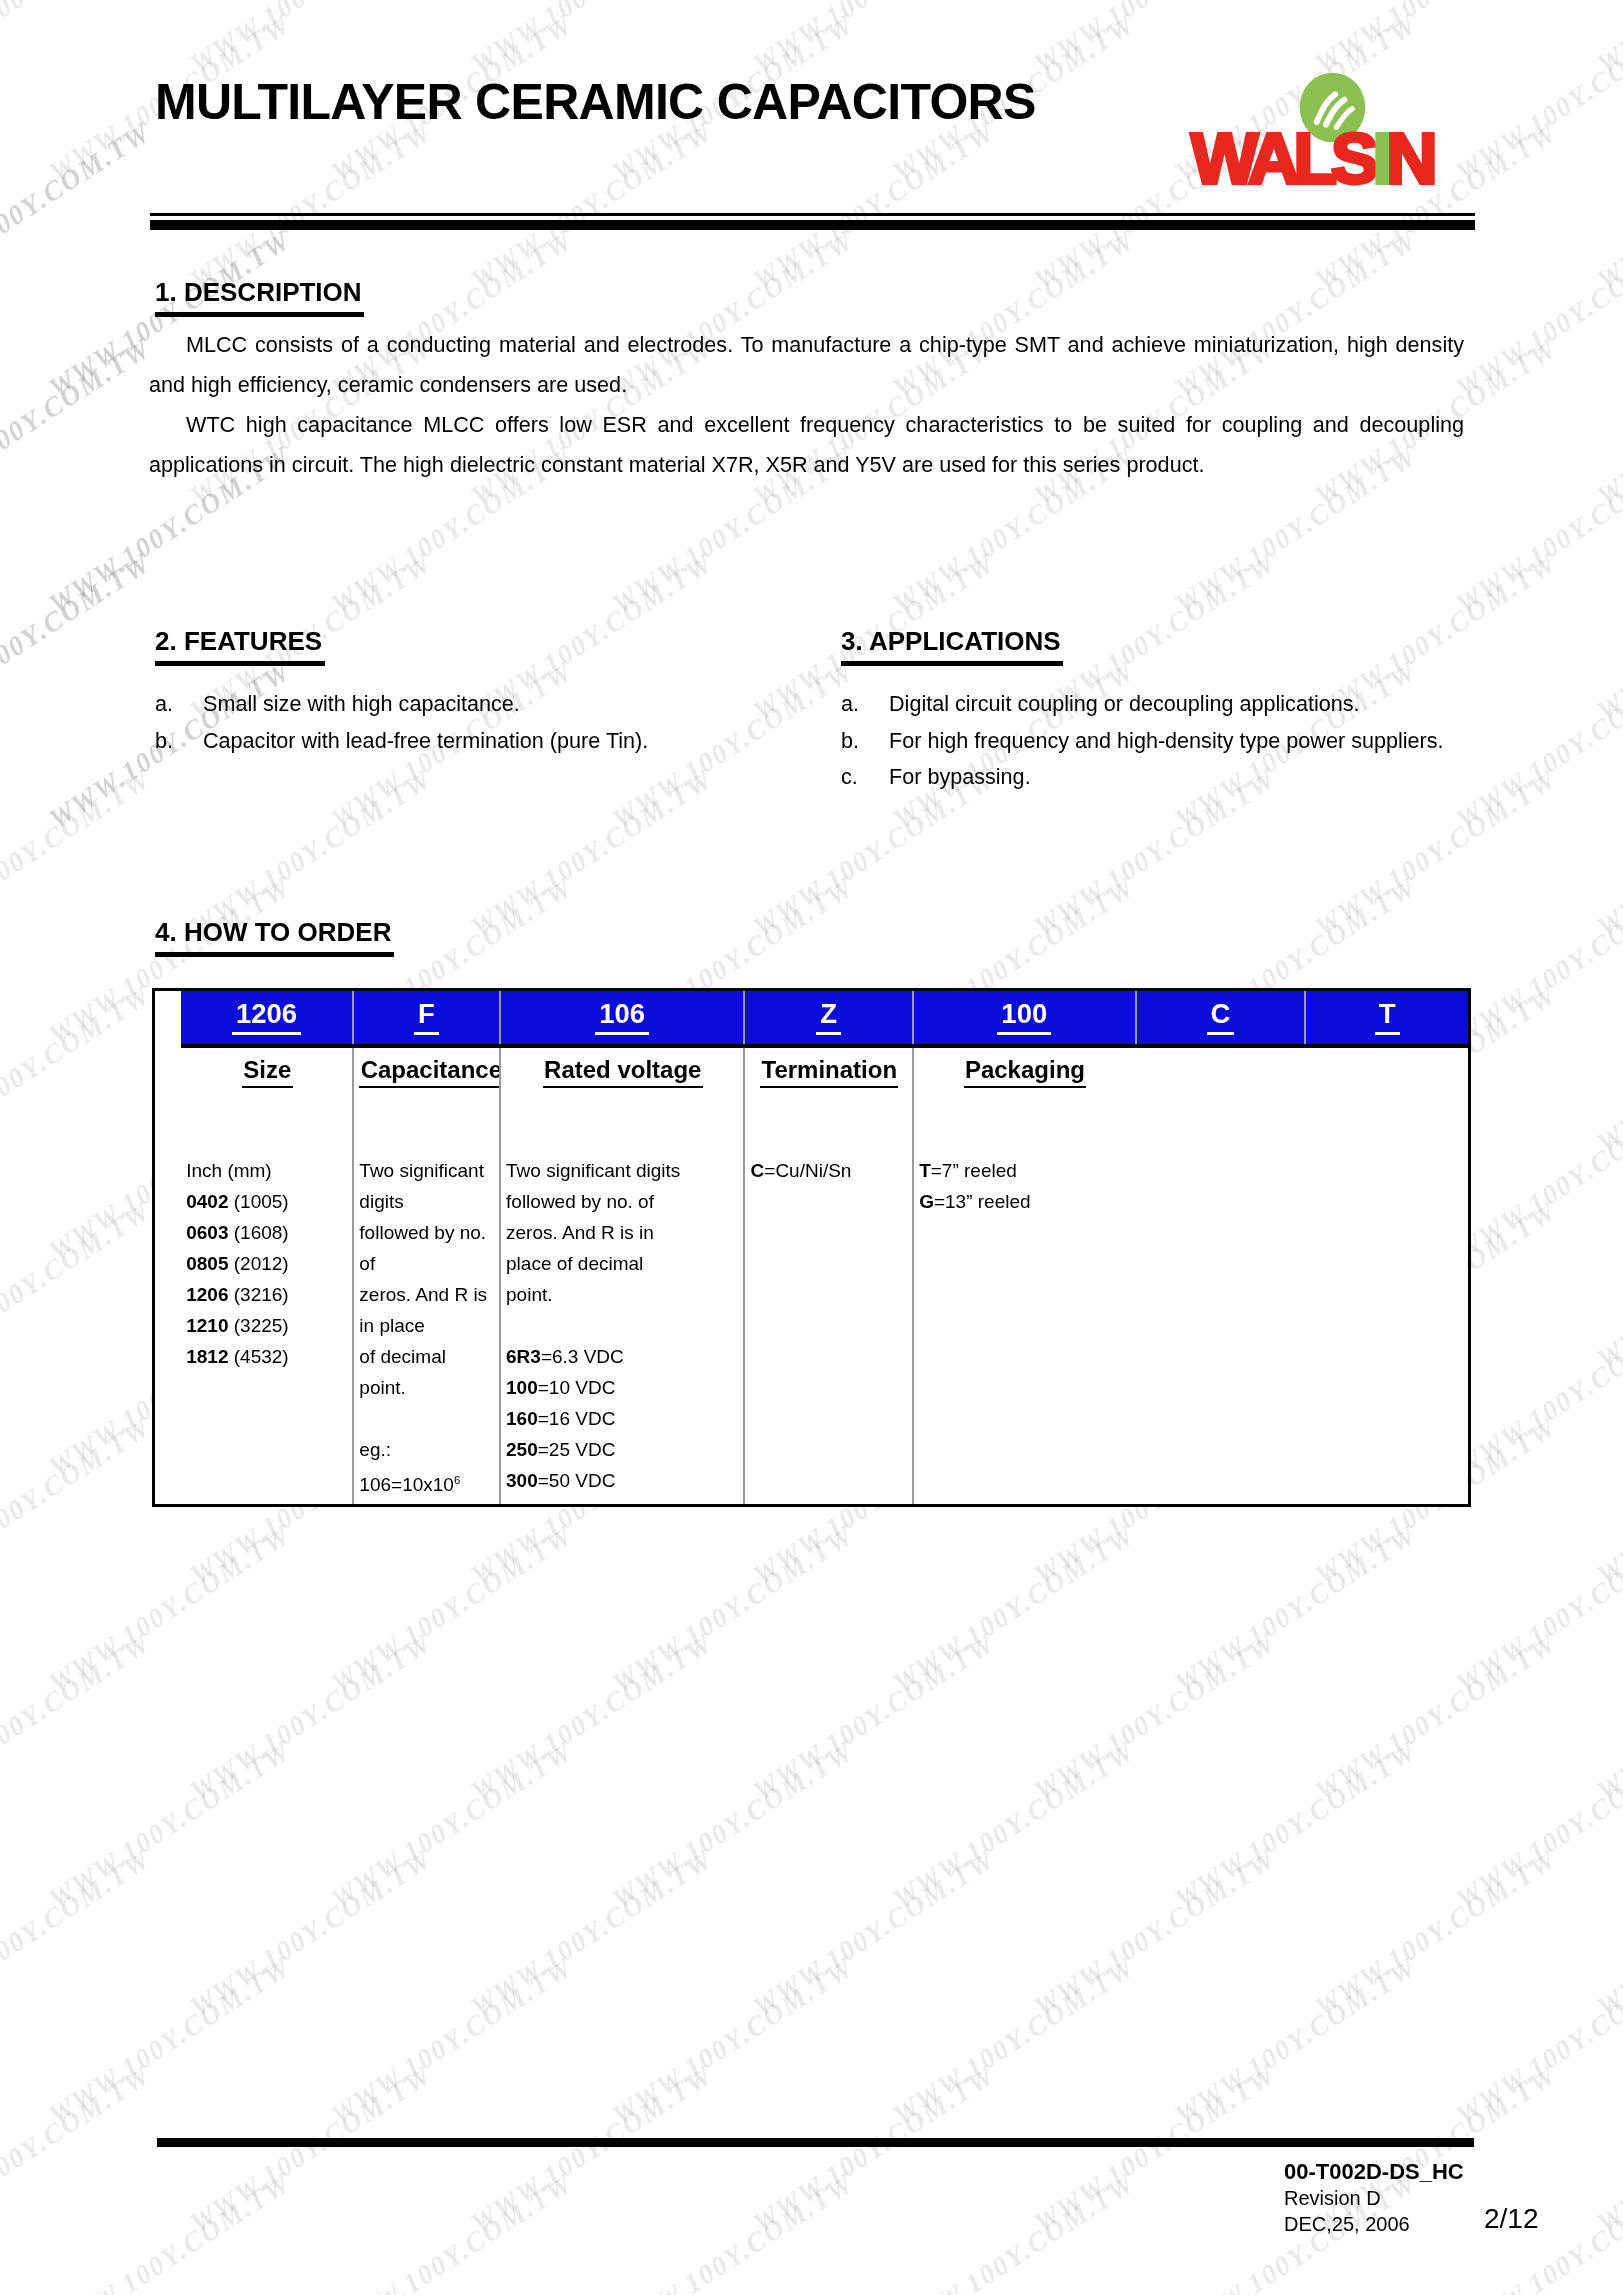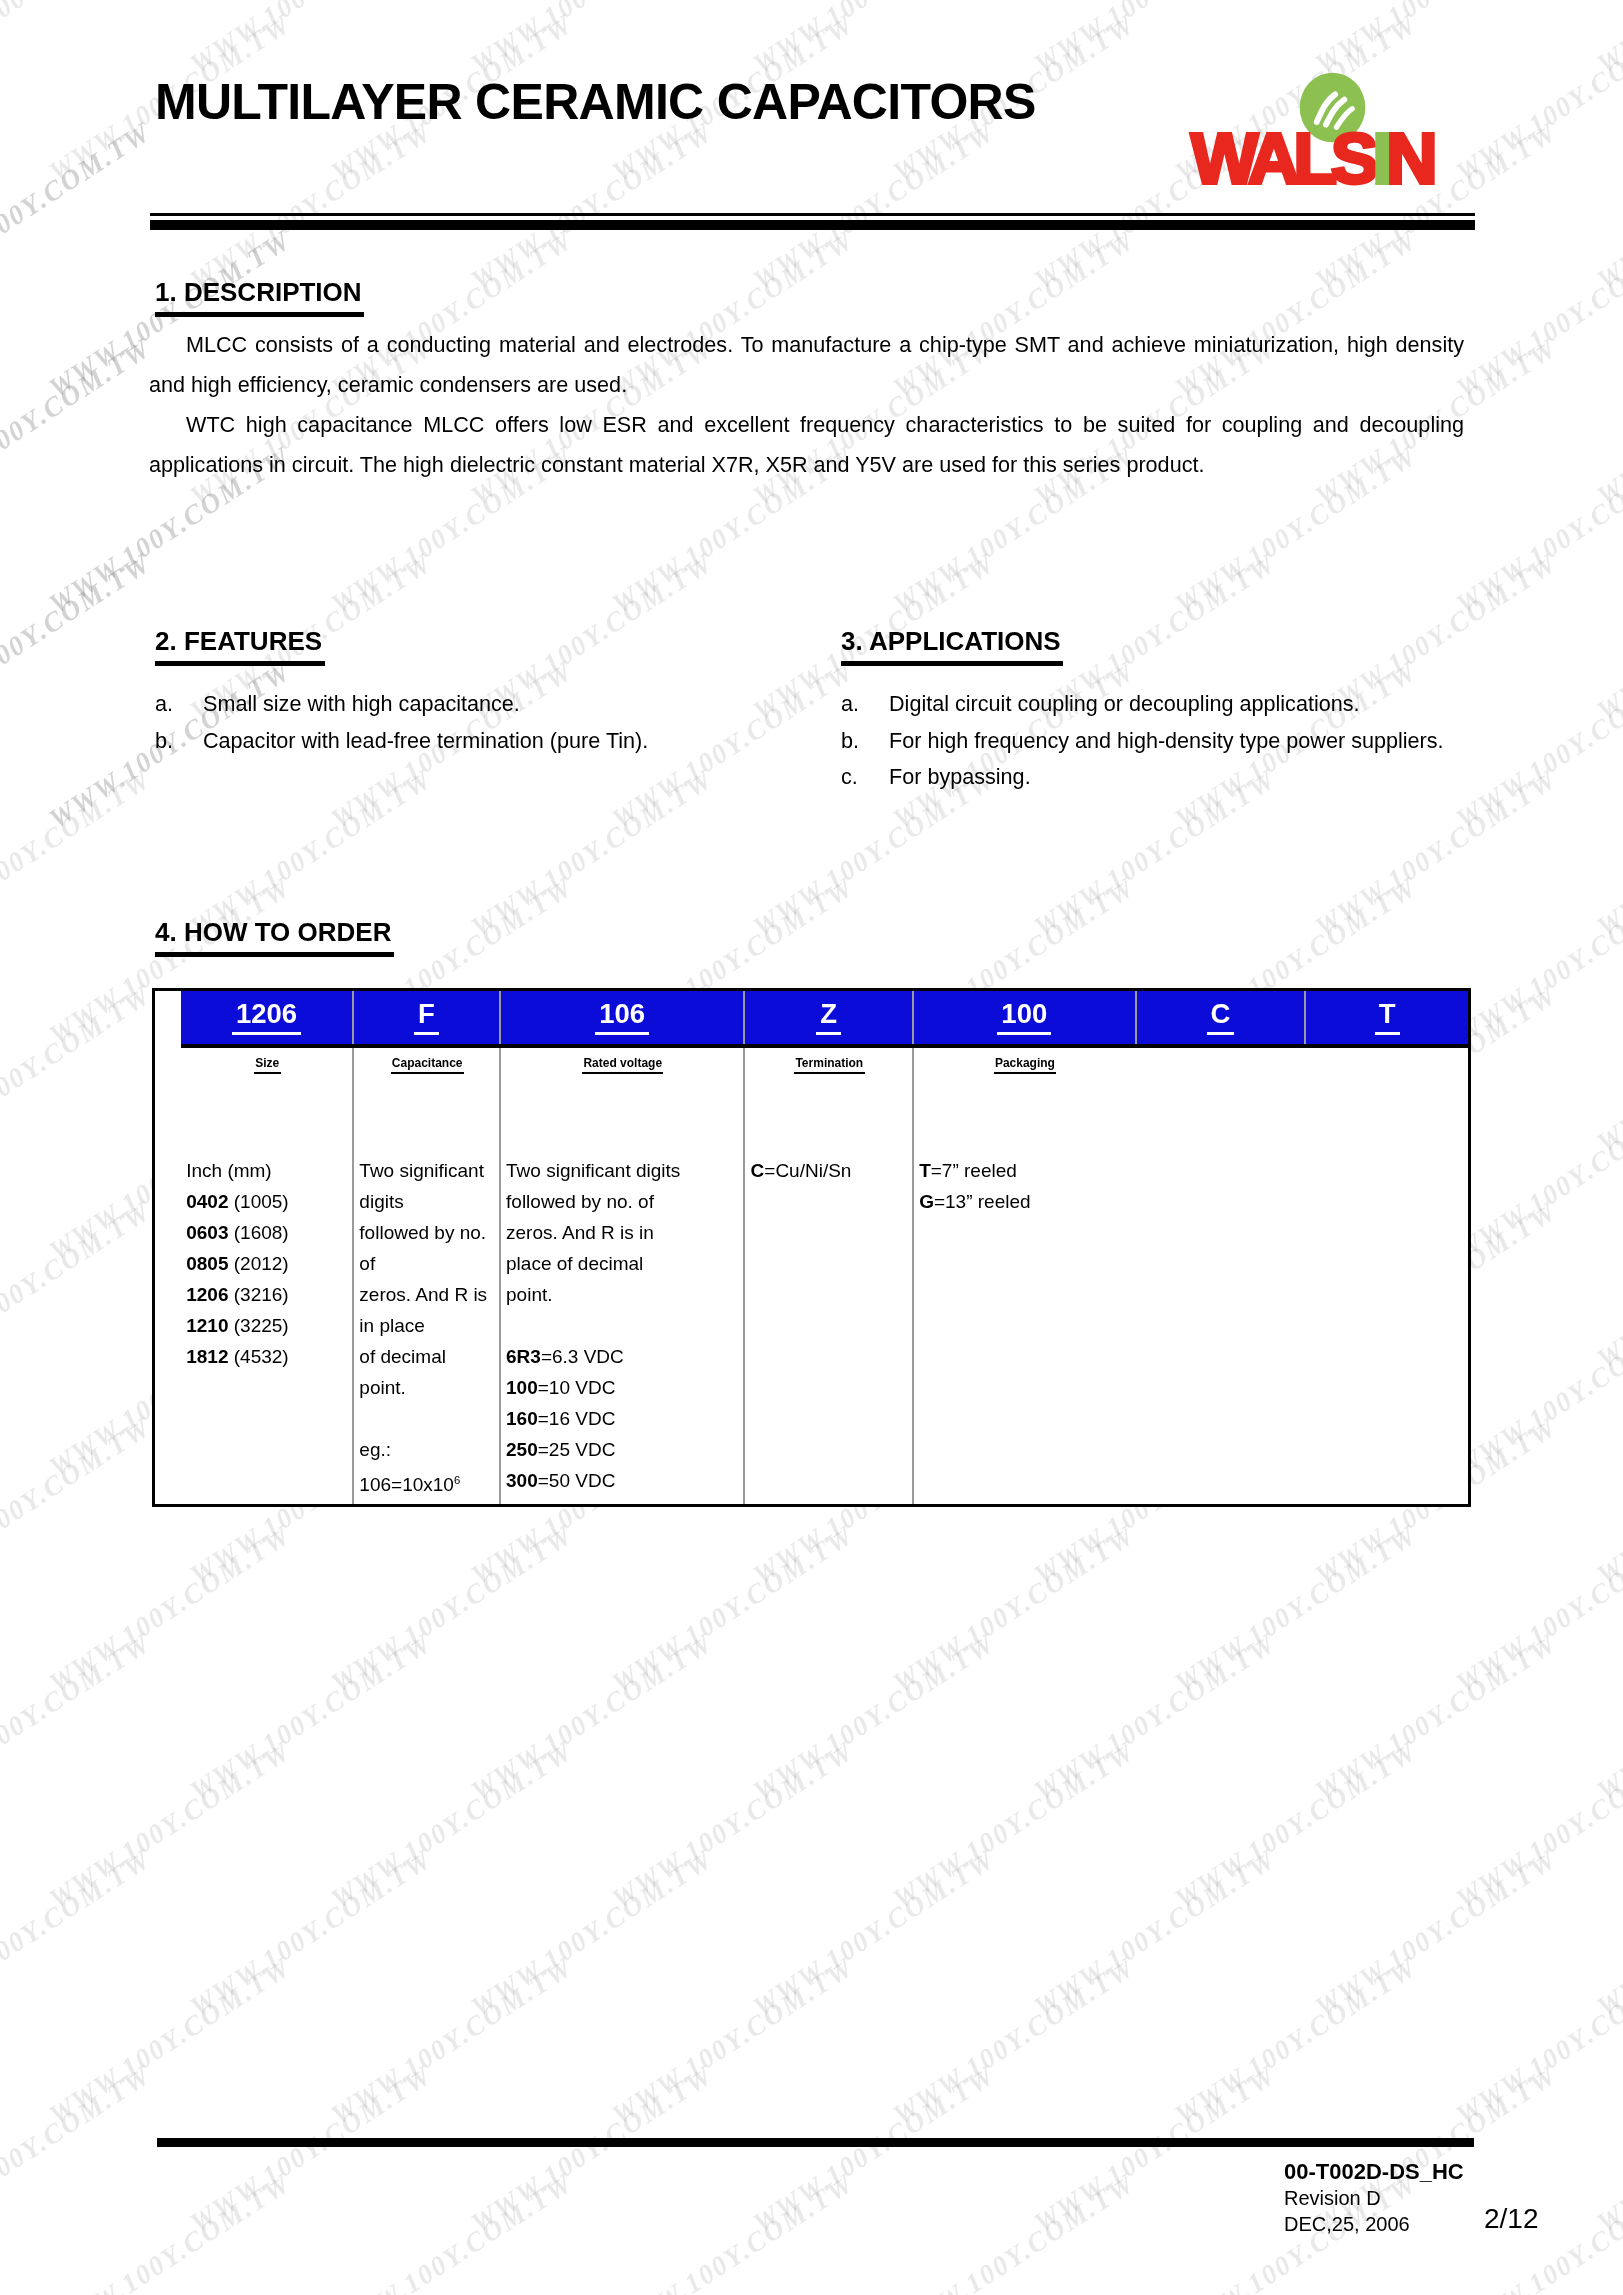--- a/index.html
+++ b/index.html
@@ -74,21 +74,21 @@
   .ot-hcell:first-child{border-left:none;}
   .ot-hcell span{
     color:#fff; font-size:27.5px; font-weight:bold; line-height:1;
     border-bottom:3.9px solid #fff; padding:0 3.9px 4.6px;
   }
   .ot-bcell{
     border-left:2px solid #9a9a9a; box-sizing:border-box;
     height:456px; padding:7.9px 3.9px 0 5.2px; overflow:hidden;
   }
   .ot-bcell:first-child{border-left:none;}
-  .ot-label{text-align:center; font-size:12px; font-weight:bold; height:34px;}
+  .ot-label{text-align:center; font-size:24px; font-weight:bold; height:34px;}
   .ot-label span{border-bottom:2.6px solid #000; padding:0 1.3px 2px; display:inline-block;}
   .ot-spacer{height:65px;}
   .ot-line{font-size:19px; line-height:31px; white-space:pre-wrap;}
   .ot-line b{font-weight:bold;}
   .ot-line sup{font-size:0.6em;}
   
   .foot-rule{position:absolute; left:157px; top:2138px; width:1317px; height:9.2px; background:#000;}
   .foot-block{position:absolute; left:1284px; top:2159px; font-size:20px; line-height:26px;}
   .foot-doc{font-weight:bold; font-size:22px;}
   .foot-page{position:absolute; left:1484px; top:2203px; font-size:28px;}

